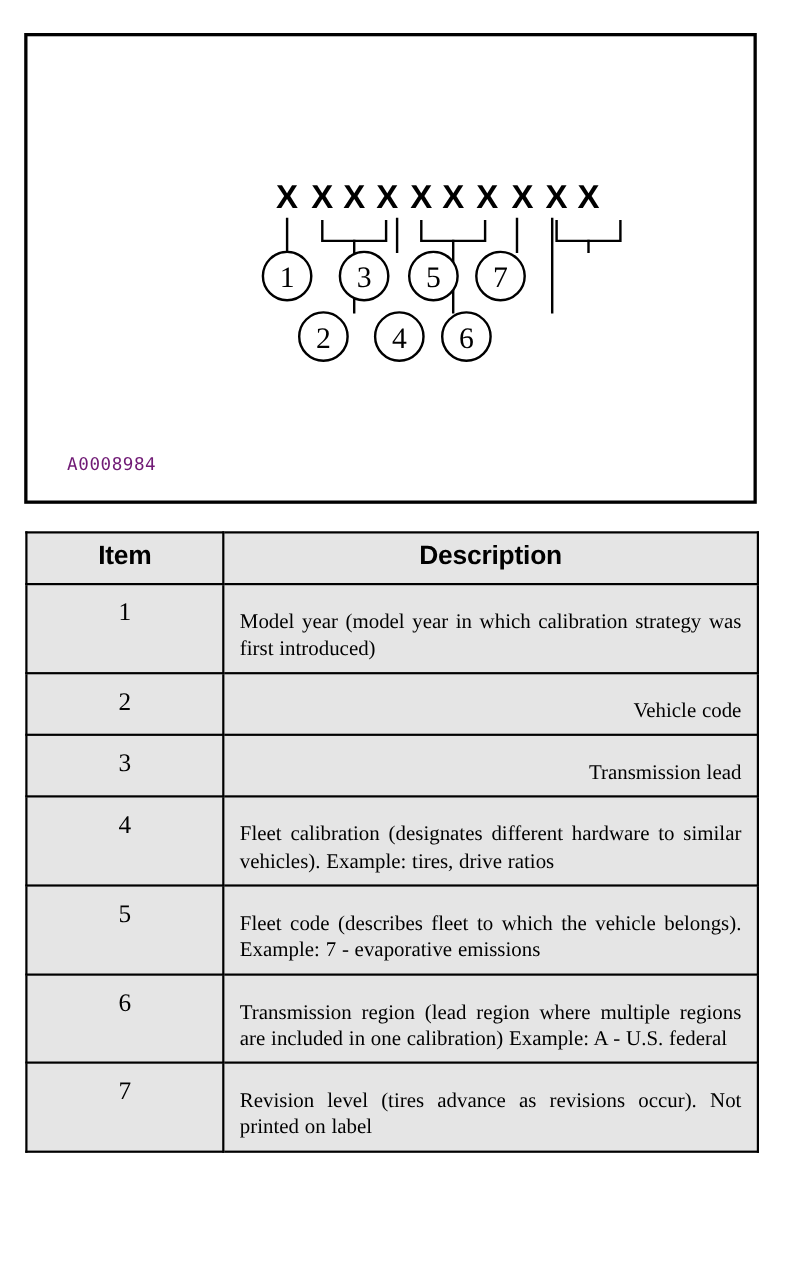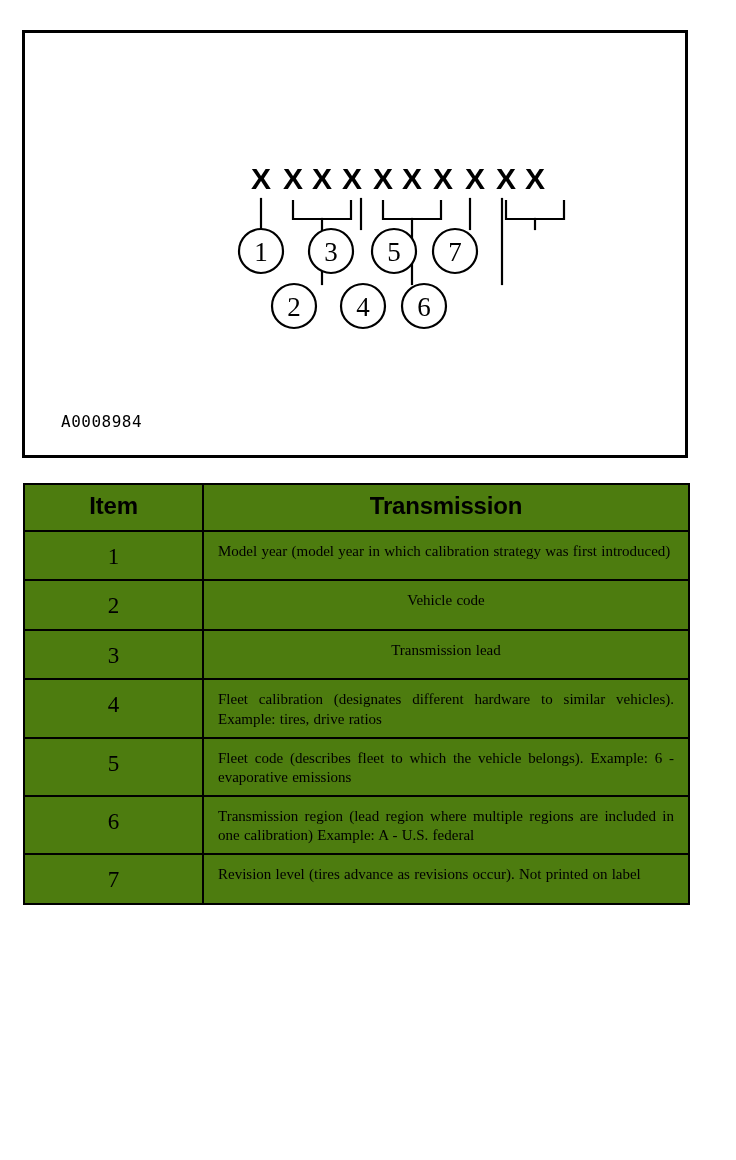--- a/index.html
+++ b/index.html
@@ -34,33 +34,33 @@
     top: 0;
   }
 
   #figure-id {
     position: absolute;
     left: 36px;
     top: 379px;
     font-family: "DejaVu Sans Mono", "Liberation Mono", monospace;
     font-size: 16px;
     letter-spacing: 0.5px;
-    color: #000000;
+    color: #701a75;
     white-space: nowrap;
   }
 
   
   #item-table {
     position: absolute;
     left: 23px;
     top: 483px;
     width: 665px;
     border-collapse: collapse;
     table-layout: fixed;
-    background: #4d7c0f;
+    background: #e5e5e5;
   }
   #item-table col.col-item { width: 179px; }
   #item-table col.col-desc { width: 486px; }
 
   #item-table th,
   #item-table td {
     border: 2px solid #000000;
     box-sizing: border-box;
     vertical-align: top;
   }
@@ -80,27 +80,27 @@
     text-align: center;
     font-size: 23px;
     padding-top: 10px;
     padding-bottom: 8px;
     line-height: 1.28;
   }
 
   #item-table td.cell-desc {
     text-align: justify;
     text-justify: inter-word;
-    font-size: 15px;
+    font-size: 19px;
     line-height: 1.28;
-    padding: 10px 14px 8px 14px;
+    padding: 22px 14px 8px 14px;
     word-spacing: 0.5px;
   }
   #item-table tr.single-line td.cell-desc {
-    text-align: center;
+    text-align: right;
   }
 </style>
 </head>
 <body>
 
 <div id="figure-panel">
 
   <svg id="figure-svg" width="660" height="422" viewBox="0 0 660 422">
 
     <g font-family="Liberation Sans, sans-serif" font-size="30" font-weight="bold" fill="#000000" text-anchor="middle">
@@ -166,21 +166,21 @@
 </div>
 
 <table id="item-table">
   <colgroup>
     <col class="col-item">
     <col class="col-desc">
   </colgroup>
   <thead>
     <tr>
       <th class="cell-item">Item</th>
-      <th class="cell-desc">Transmission</th>
+      <th class="cell-desc">Description</th>
     </tr>
   </thead>
   <tbody>
     <tr>
       <td class="cell-item">1</td>
       <td class="cell-desc">Model year (model year in which calibration strategy was first introduced)</td>
     </tr>
     <tr class="single-line">
       <td class="cell-item">2</td>
       <td class="cell-desc">Vehicle code</td>
@@ -188,21 +188,21 @@
     <tr class="single-line">
       <td class="cell-item">3</td>
       <td class="cell-desc">Transmission lead</td>
     </tr>
     <tr>
       <td class="cell-item">4</td>
       <td class="cell-desc">Fleet calibration (designates different hardware to similar vehicles). Example: tires, drive ratios</td>
     </tr>
     <tr>
       <td class="cell-item">5</td>
-      <td class="cell-desc">Fleet code (describes fleet to which the vehicle belongs). Example: 6 - evaporative emissions</td>
+      <td class="cell-desc">Fleet code (describes fleet to which the vehicle belongs). Example: 7 - evaporative emissions</td>
     </tr>
     <tr>
       <td class="cell-item">6</td>
       <td class="cell-desc">Transmission region (lead region where multiple regions are included in one calibration) Example: A - U.S. federal</td>
     </tr>
     <tr>
       <td class="cell-item">7</td>
       <td class="cell-desc">Revision level (tires advance as revisions occur). Not printed on label</td>
     </tr>
   </tbody>

